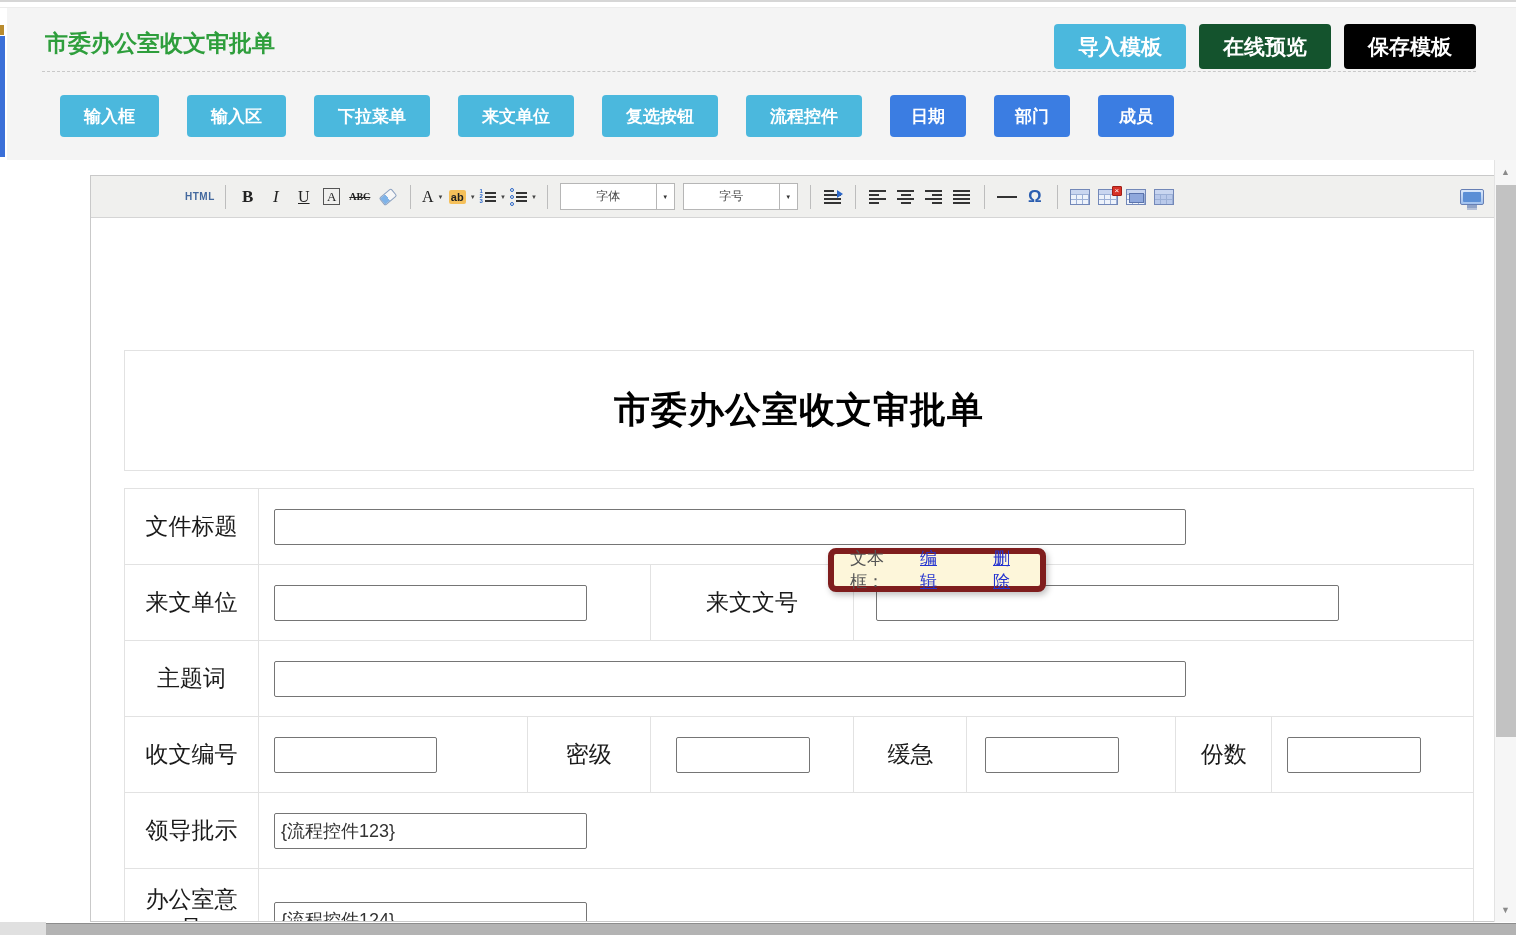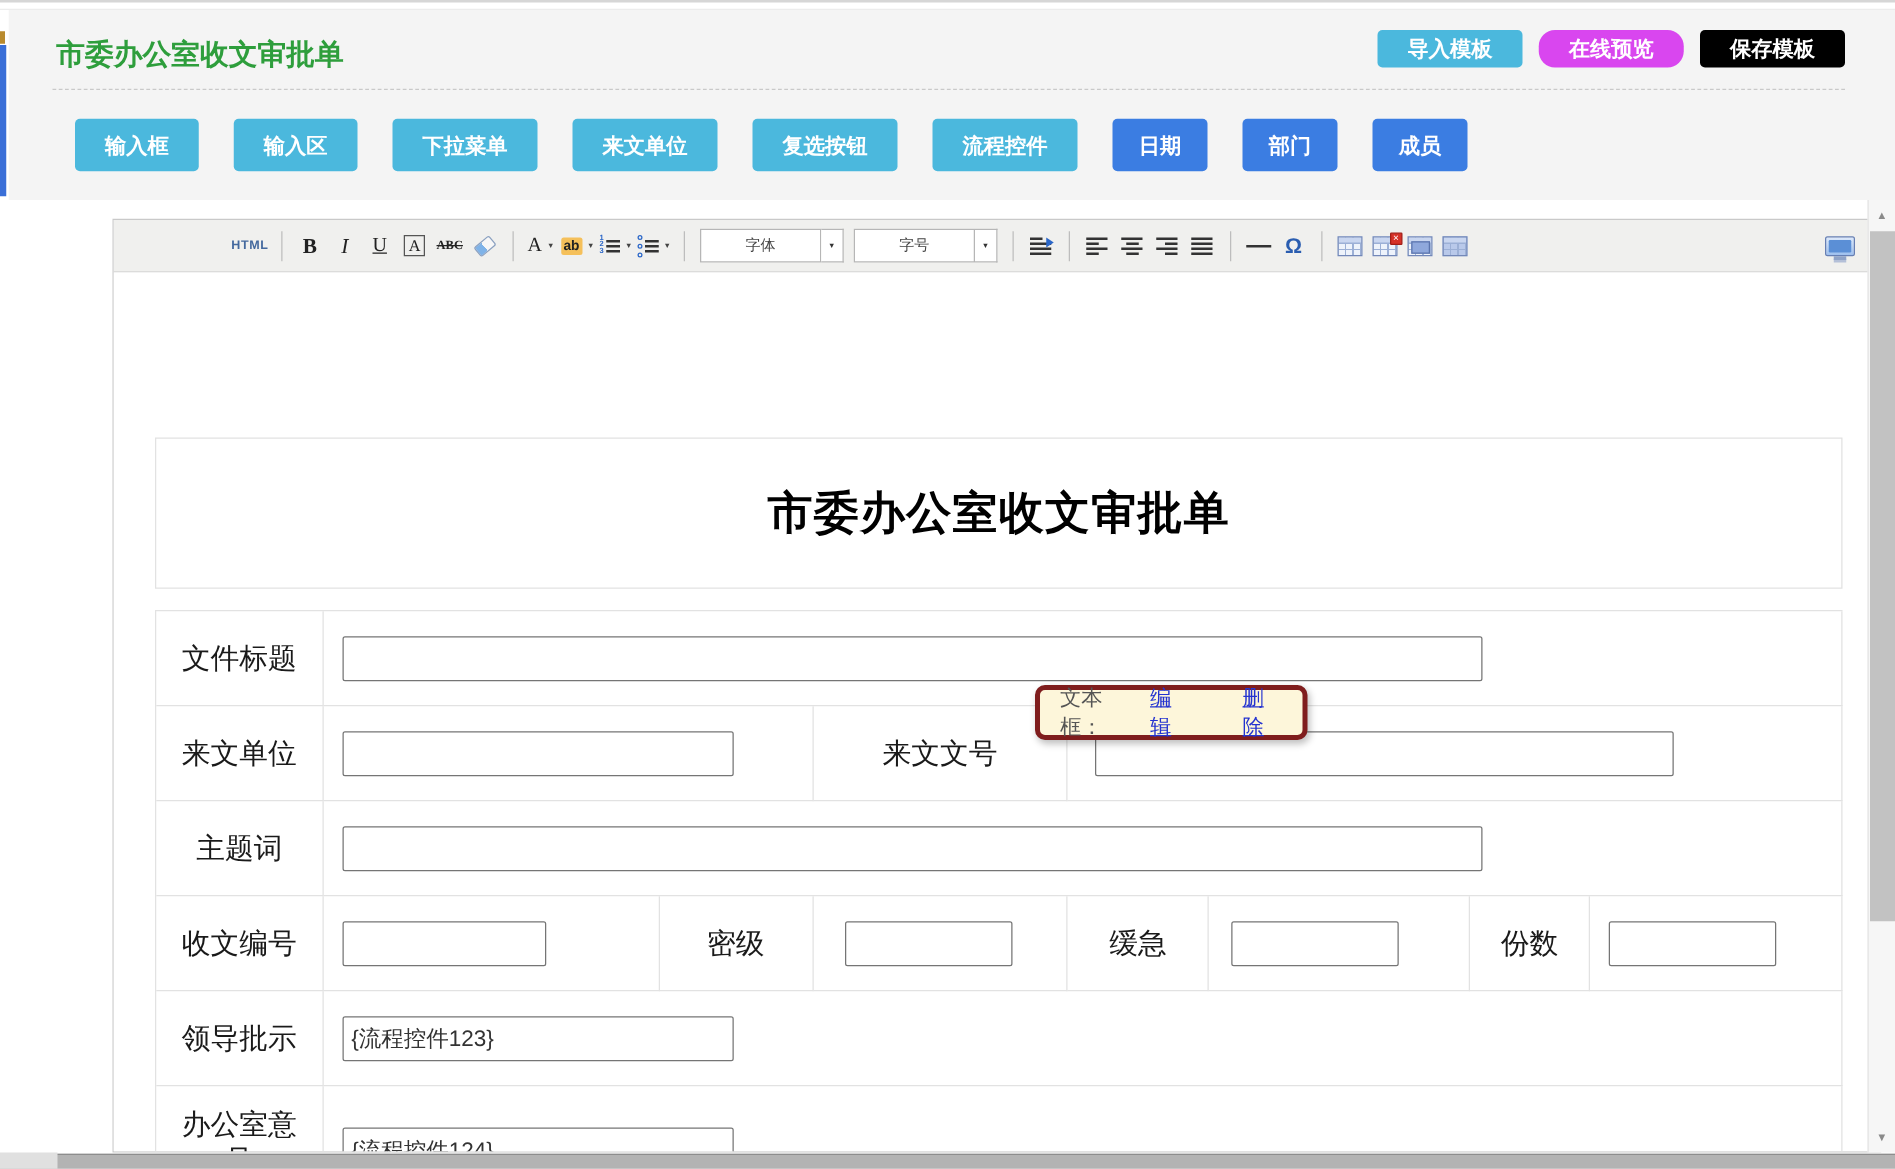--- a/index.html
+++ b/index.html
@@ -13,24 +13,24 @@
   #edge-blue  { left:0; top:36px; width:5px; height:121px; background:#3a6fd8; }
   #edge-gold  { left:0; top:25px; width:4px; height:10px; background:#b98b2e; }
   #bottom-strip { left:0; bottom:0; width:1516px; height:12px; background:#b3b3b3; border-top:1px solid #8d8d8d; }
   #bottom-strip-left { left:0; bottom:0; width:46px; height:13px; background:#e0e0e0; }
 
   
   #header { left:7px; top:8px; width:1509px; height:152px; background:#f4f4f4; }
   #page-title { left:38px; top:20px; font-family:"Liberation Serif", serif;
                 font-size:23px; font-weight:bold; color:#2e9e3c; }
   #header-actions { top:16px; right:40px; display:flex; gap:13px; }
-  .hbtn { height:30px; padding:0 24px; border:none; border-radius:4px; color:#fff;
-          font-size:17px; font-weight:bold; font-family:"Liberation Sans", sans-serif; cursor:pointer; }
+  .hbtn { height:45px; padding:0 24px; border:none; border-radius:4px; color:#fff;
+          font-size:21px; font-weight:bold; font-family:"Liberation Sans", sans-serif; cursor:pointer; }
   .hbtn.blue  { background:#4bb8dd; }
-  .hbtn.green { background:#d946ef;border-radius:13px; }
+  .hbtn.green { background:#14532d; }
   .hbtn.red   { background:#000000; }
   #dashed-sep { left:35px; top:63px; width:1434px; border-top:1px dashed #c9c9c9; }
   #widget-row { left:39px; top:87px; display:flex; gap:14px; }
   .wbtn { height:42px; padding:0 24px; border:none; border-radius:4px; color:#fff;
           font-size:17px; font-weight:bold; font-family:"Liberation Sans", sans-serif;
           background:#4bb8dd; cursor:pointer;margin-left:14px; }
   .wbtn.dark { background:#3b7de2; padding:0 21px; }
 
   
   #editor { left:42px; top:175px; width:1415px; height:747px; border:1px solid #c9c9c9; background:#fff;margin-left:48px; }
@@ -122,21 +122,21 @@
   .r4-c6 { width:209px; padding-left:18px; }  .r4-c6 input { width:134px; }
   .r4-c7 { width:96px; }
   .r4-c8 { width:202px; padding-left:15px; }  .r4-c8 input { width:134px; }
   .r56-c2 { width:1216px; padding-left:15px; } .r56-c2 input { width:313px; }
   .row6 .tcell { height:112px; align-items:flex-start; }
   .row6 .lblcell { padding-top:16px; }
   .row6 .r56-c2 { padding-top:33px; }
 
   
   #tooltip { left:828px; top:548px; width:218px; height:44px; background:#fdf6da;
-             border:4px solid #7f1d1d; border-radius:8px; box-shadow:2px 3px 6px rgba(0,0,0,.25);
+             border:6px solid #7f1d1d; border-radius:8px; box-shadow:2px 3px 6px rgba(0,0,0,.25);
              display:flex; align-items:center; padding:0 16px; z-index:5; font-size:17px; color:#555; }
   #tooltip a { color:#2433d0; text-decoration:underline; font-size:17px; }
   #tooltip .lk1 { margin-left:8px; }
   #tooltip .lk2 { margin-left:42px; }
 
   
   #scrollbar { right:0; top:160px; width:22px; height:762px; background:#f6f6f6;
                border-left:1px solid #e3e3e3; }
   .sb-arrow { position:absolute; left:0; width:21px; height:20px; display:flex; align-items:center;
               justify-content:center; font-size:9px; color:#8a8a8a; cursor:pointer; }

